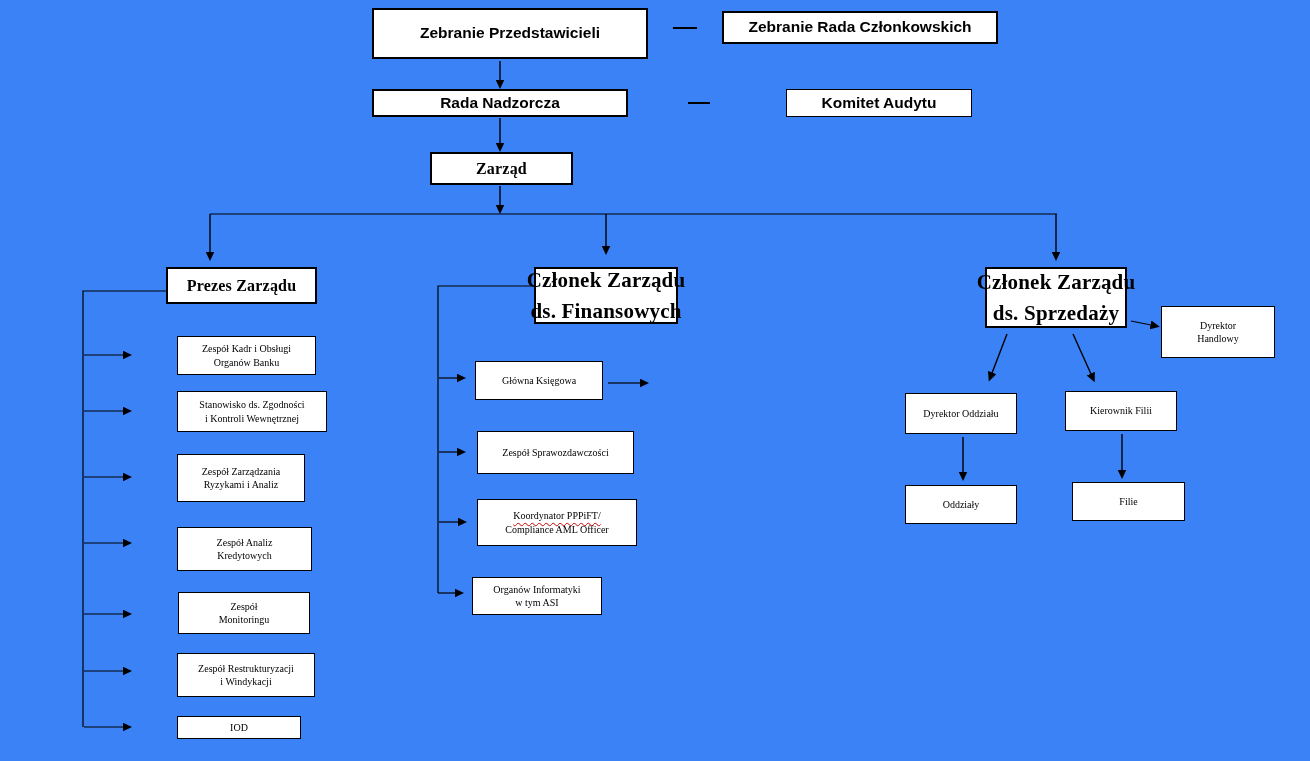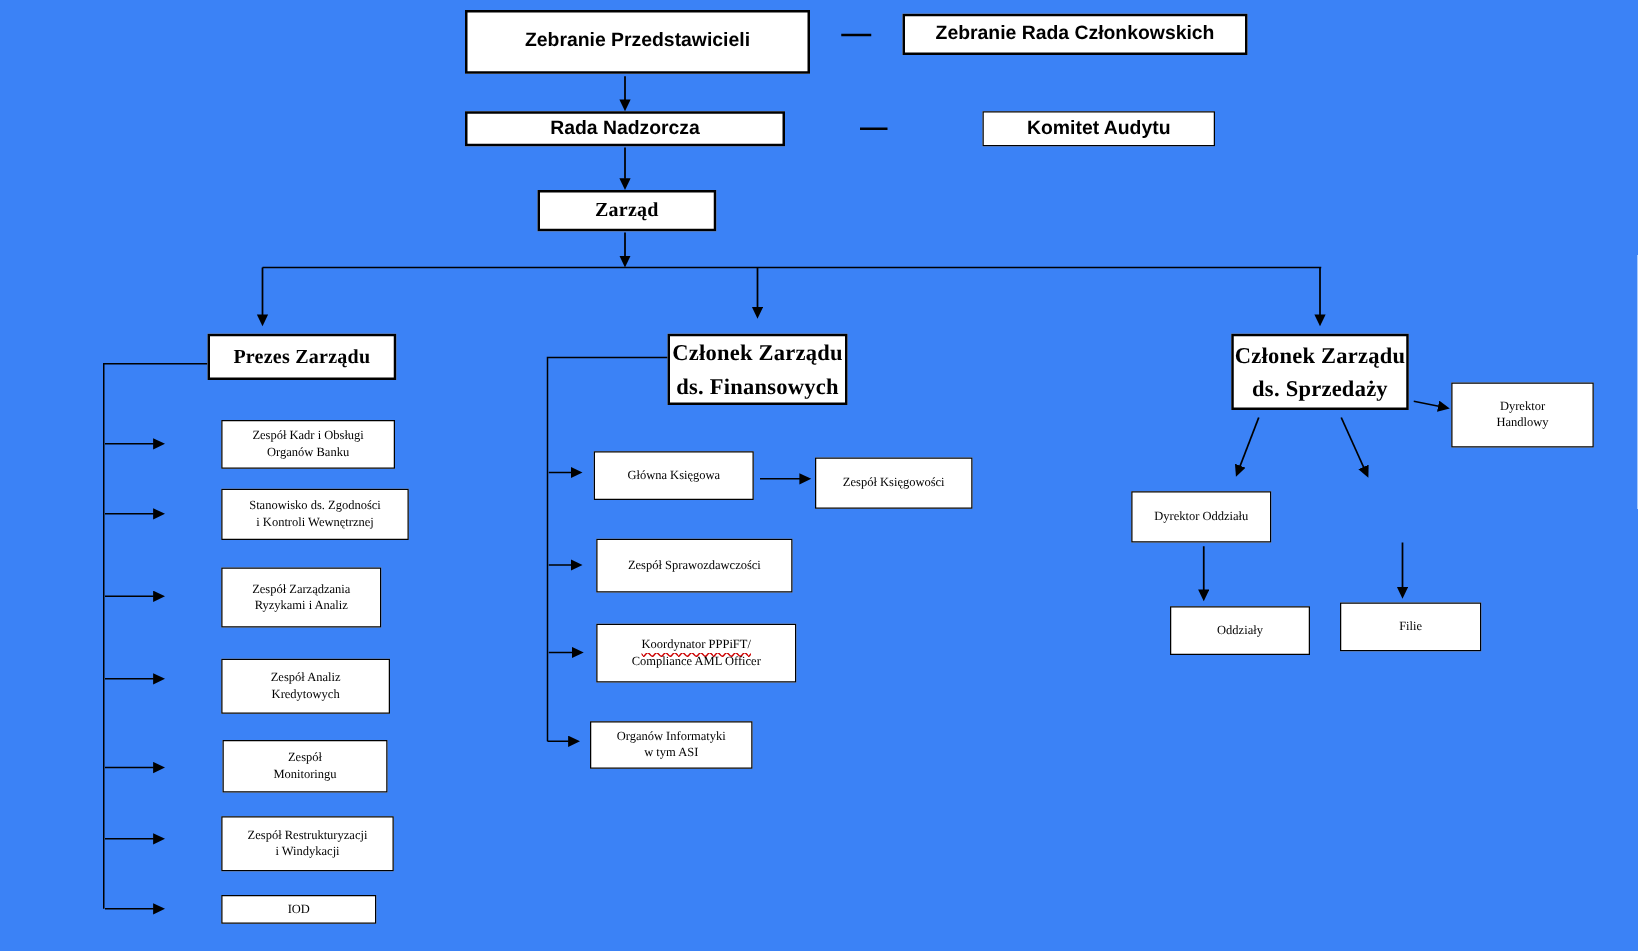--- a/index.html
+++ b/index.html
@@ -9,21 +9,21 @@
     font-family:"Liberation Serif", serif; color:#000; overflow:hidden;
   }
   .b {
     position:absolute; background:#fff; border:1px solid #000;
     display:flex; flex-direction:column; justify-content:center; align-items:center;
     text-align:center; font-size:10px; line-height:1.32; white-space:nowrap;
   }
   .b2 { border-width:2px; }
   .sansb { font-family:"Liberation Sans", sans-serif; font-weight:700; font-size:15.5px; }
   .serifb  { font-family:"Liberation Serif", serif; font-weight:700; font-size:16px; letter-spacing:.2px;text-align:center; }
-  .serifb2 { font-family:"Liberation Serif", serif; font-weight:700; font-size:18px; letter-spacing:.2px; line-height:1.45; }
+  .serifb2 { font-family:"Liberation Serif", serif; font-weight:700; font-size:21px; letter-spacing:.2px; line-height:1.45; }
   .wavy-red { text-decoration-line:underline; text-decoration-style:wavy; text-decoration-color:#cc0000; text-decoration-thickness:1px; text-underline-offset:3px; }
   svg.wires { position:absolute; left:0; top:0; width:1310px; height:761px; pointer-events:none; }
   svg.wires line, svg.wires polyline { stroke:#000; fill:none; }
   .w1 { stroke-width:1.2; }
   .w2 { stroke-width:2; }
   .w15 { stroke-width:1.4; }
 </style>
 </head>
 <body>
 
@@ -127,38 +127,38 @@
     <div>Zespół Restrukturyzacji</div>
     <div>i Windykacji</div>
   </div>
   <div class="b" style="left:177px;top:716px;width:124px;height:23px">
     <div>IOD</div>
   </div>
 
   <div class="b" style="left:475px;top:361px;width:128px;height:39px">
     <div>Główna Księgowa</div>
   </div>
-  <div class="b" style="left:652px;top:366px;width:126px;height:41px">
-    <div>Zespół Księgowości</div>
-  </div>
   <div class="b" style="left:477px;top:431px;width:157px;height:43px">
     <div>Zespół Sprawozdawczości</div>
   </div>
   <div class="b" style="left:477px;top:499px;width:160px;height:47px">
     <div class="wavy-red">Koordynator PPPiFT/</div>
     <div>Compliance AML Officer</div>
   </div>
   <div class="b" style="left:472px;top:577px;width:130px;height:38px">
     <div>Organów Informatyki</div>
     <div>w tym ASI</div>
   </div>
 
   <div class="b" style="left:905px;top:393px;width:112px;height:41px">
     <div>Dyrektor Oddziału</div>
   </div>
-  <div class="b" style="left:936px;top:485px;width:112px;height:39px">
+  <div class="b" style="left:1065px;top:391px;width:112px;height:40px">
+    <div>Kierownik Filii</div>
+  </div>
+  <div class="b" style="left:905px;top:485px;width:112px;height:39px">
     <div>Oddziały</div>
   </div>
   <div class="b" style="left:1072px;top:482px;width:113px;height:39px">
     <div>Filie</div>
   </div>
 
 </div>
 
 </body></html>

